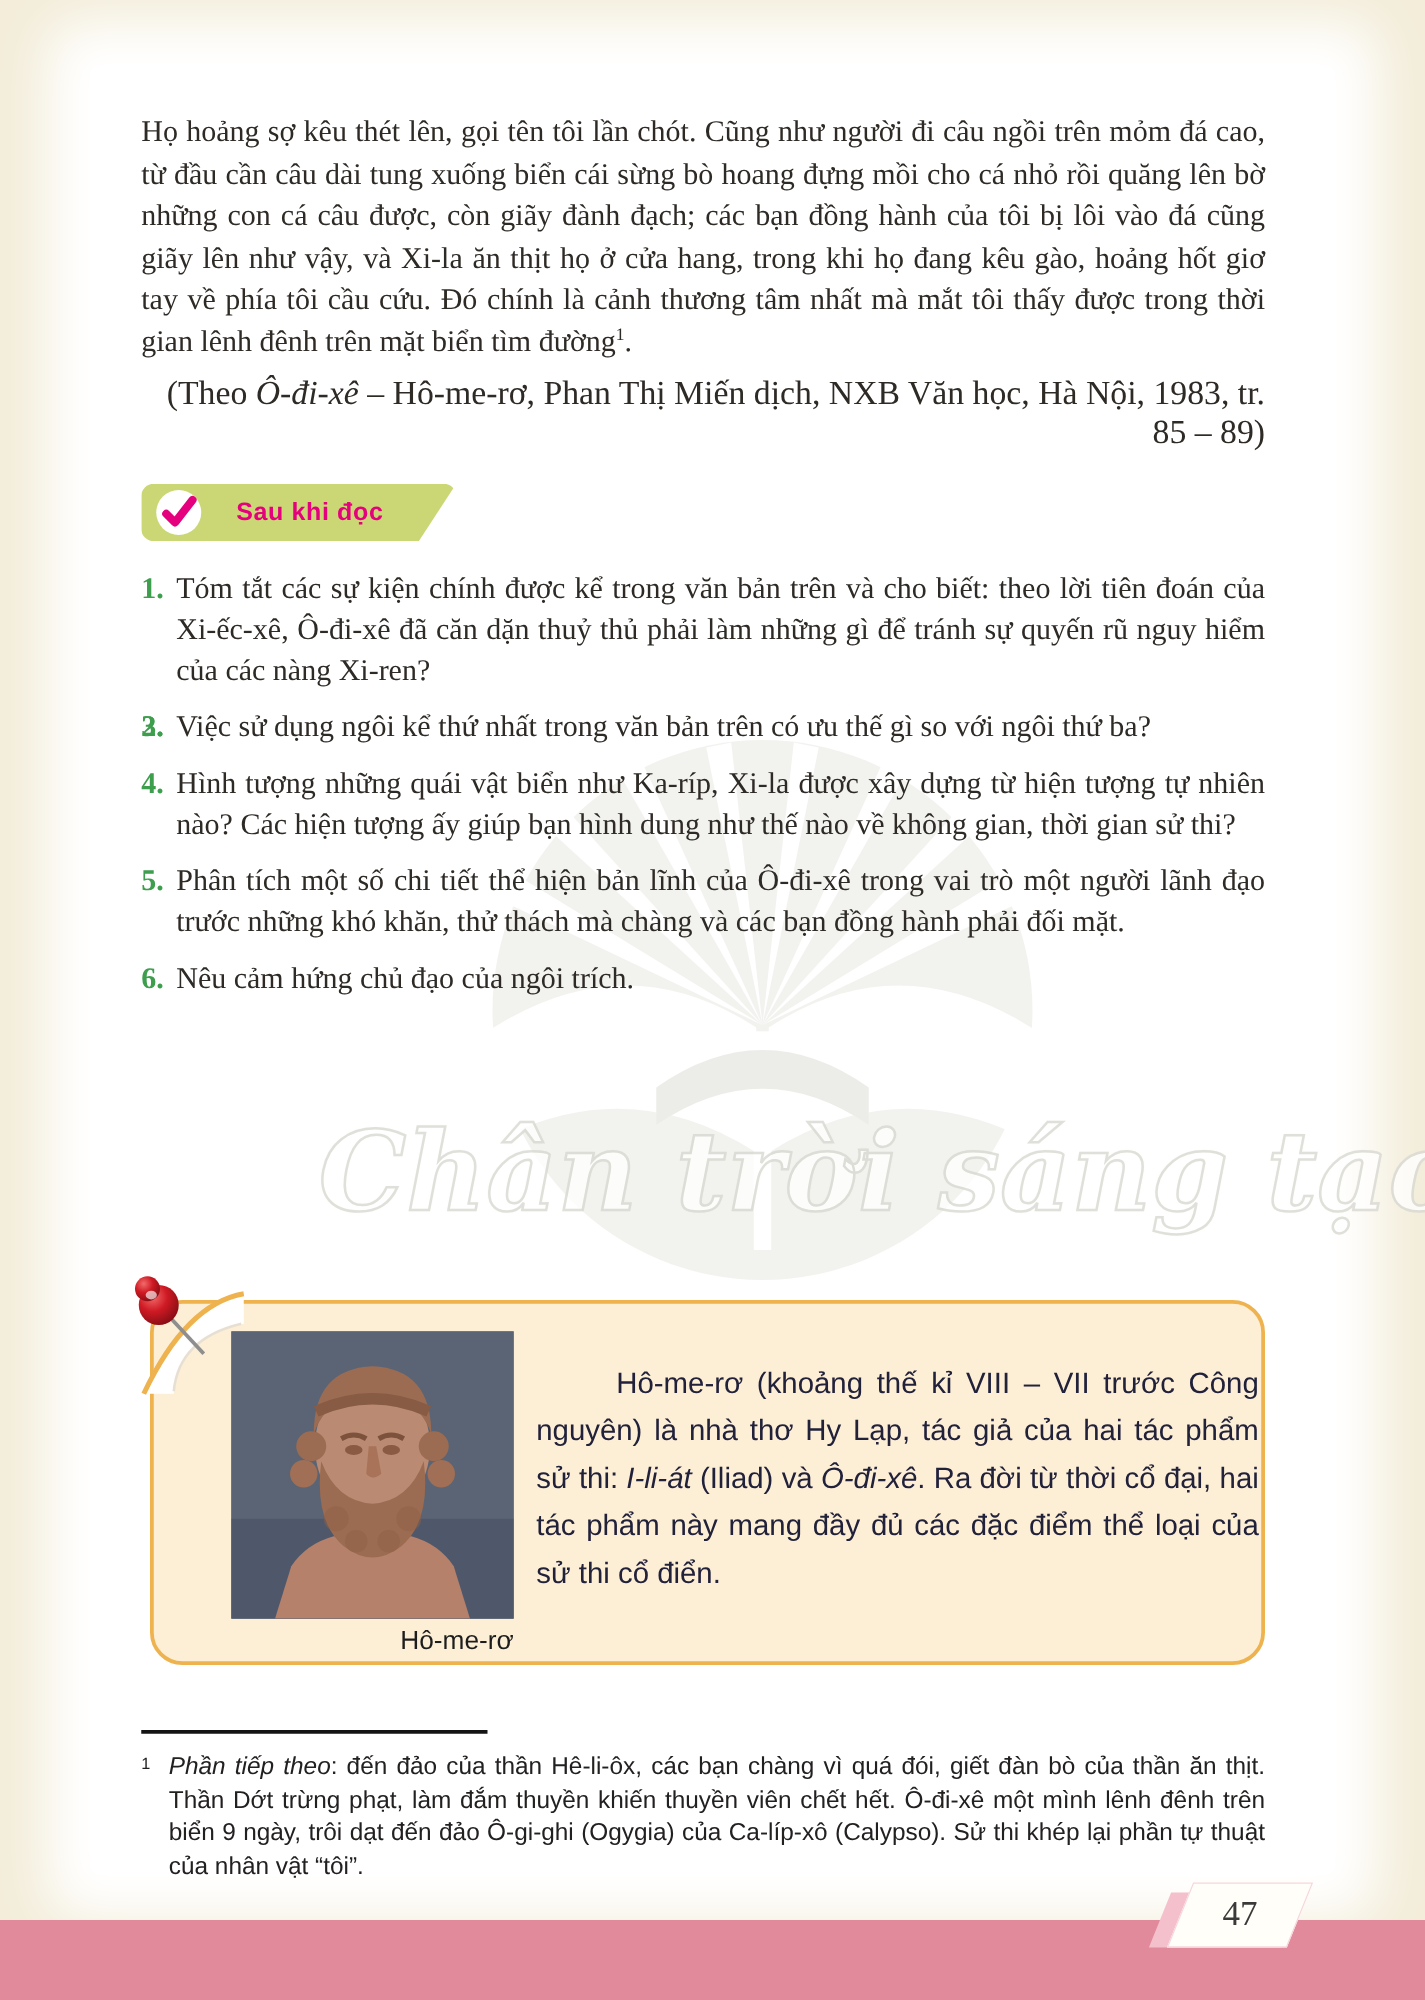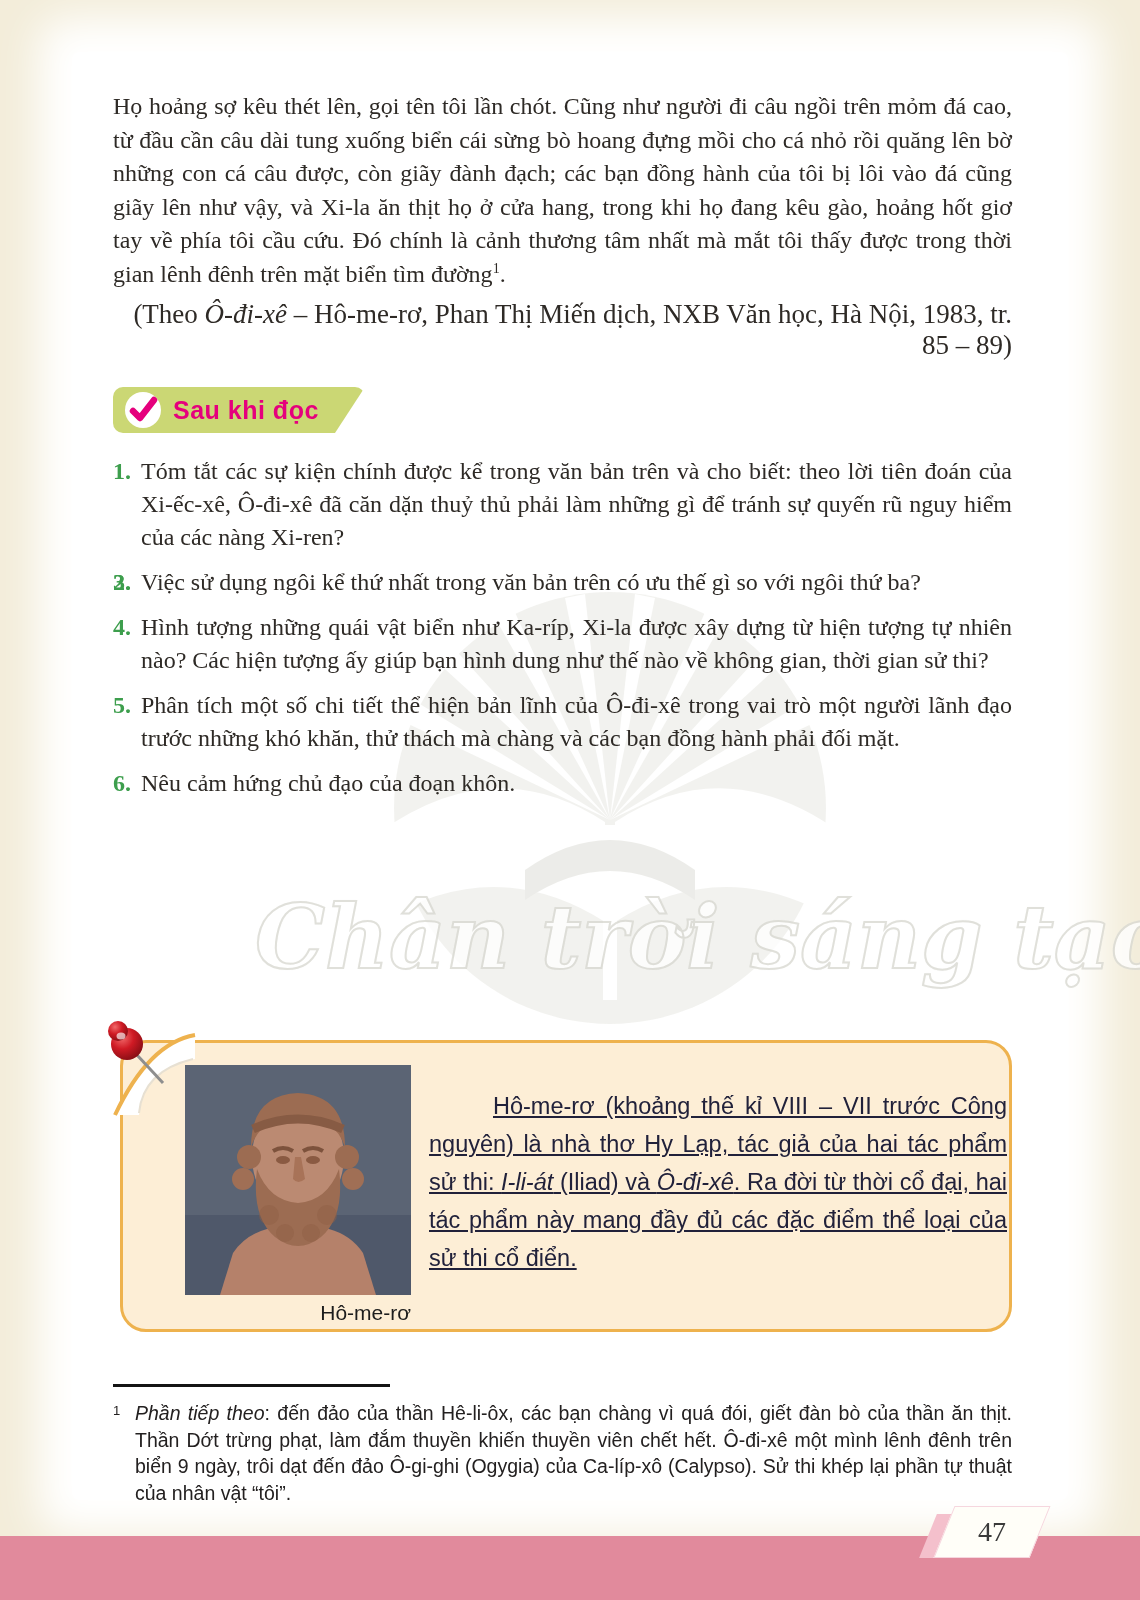--- a/index.html
+++ b/index.html
@@ -33,23 +33,23 @@
   .attribution{
     margin:8px 0 0 0;font-size:27px;text-align:right;color:#2e2a26;
   }
   
   .banner{
     position:relative;margin-top:26px;width:252px;height:46px;
     background:#cbd774;border-radius:10px;
     clip-path:polygon(0 0,252px 0,222px 46px,0 46px);
   }
   .banner-label{
-    display:block;padding-left:60px;line-height:46px;
+    display:block;padding-left:76px;line-height:46px;
     font-family:"Liberation Sans", sans-serif;font-weight:bold;
-    font-size:25px;color:#e5007d;letter-spacing:.5px;
+    font-size:20px;color:#e5007d;letter-spacing:.5px;
   }
   .check-circle{
     position:absolute;left:12px;top:5px;width:36px;height:36px;
     background:#fff;border-radius:50%;
   }
   .check-circle svg{position:absolute;left:3px;top:3px;}
   
   .questions{margin-top:22px;}
   .q{
     position:relative;padding-left:28px;margin:0 0 12px 0;
@@ -72,21 +72,20 @@
   }
   .homer-caption{
     position:absolute;left:62px;top:258px;width:226px;text-align:right;
     font-family:"Liberation Sans", sans-serif;font-size:21px;color:#1d1d1d;
   }
   .info-text{
     position:absolute;left:306px;top:44px;width:578px;
     font-family:"Liberation Sans", sans-serif;
     font-size:23.5px;line-height:38px;text-align:justify;text-indent:64px;
     color:#21213a;
-    text-decoration:underline;
   }
   
   .fn-rule{position:absolute;left:113px;top:1384px;width:277px;border-top:3px solid #141414;}
   .footnote{
     position:absolute;left:113px;top:1400px;width:899px;
     font-family:"Liberation Sans", sans-serif;
     font-size:19.5px;line-height:26.5px;text-align:justify;color:#232020;
     padding-left:22px;box-sizing:border-box;
   }
   .footnote .fn-marker{position:absolute;left:0;top:-2px;font-size:13px;}
@@ -164,21 +163,21 @@
       <p class="q">
         <span class="num">4.</span>
         <span>Hình tượng những quái vật biển như Ka-ríp, Xi-la được xây dựng từ hiện tượng tự nhiên nào? Các hiện tượng ấy giúp bạn hình dung như thế nào về không gian, thời gian sử thi?</span>
       </p>
       <p class="q">
         <span class="num">5.</span>
         <span>Phân tích một số chi tiết thể hiện bản lĩnh của Ô-đi-xê trong vai trò một người lãnh đạo trước những khó khăn, thử thách mà chàng và các bạn đồng hành phải đối mặt.</span>
       </p>
       <p class="q">
         <span class="num">6.</span>
-        <span>Nêu cảm hứng chủ đạo của đoạn khôn.</span>
+        <span>Nêu cảm hứng chủ đạo của ngôi trích.</span>
       </p>
     </div>
   </div>
 
   <div class="info-box">
     <svg class="fold" viewBox="0 0 88 88">
       <path d="M86 6 Q40 14 6 86 L30 86 Q34 40 86 30 Z" fill="#ffffff"></path>
       <path d="M86 6 Q40 14 6 86" fill="none" stroke="#eeb24e" stroke-width="4"></path>
       <path d="M30 84 Q34 42 84 30" fill="none" stroke="#e7e0d2" stroke-width="2"></path>
     </svg>

